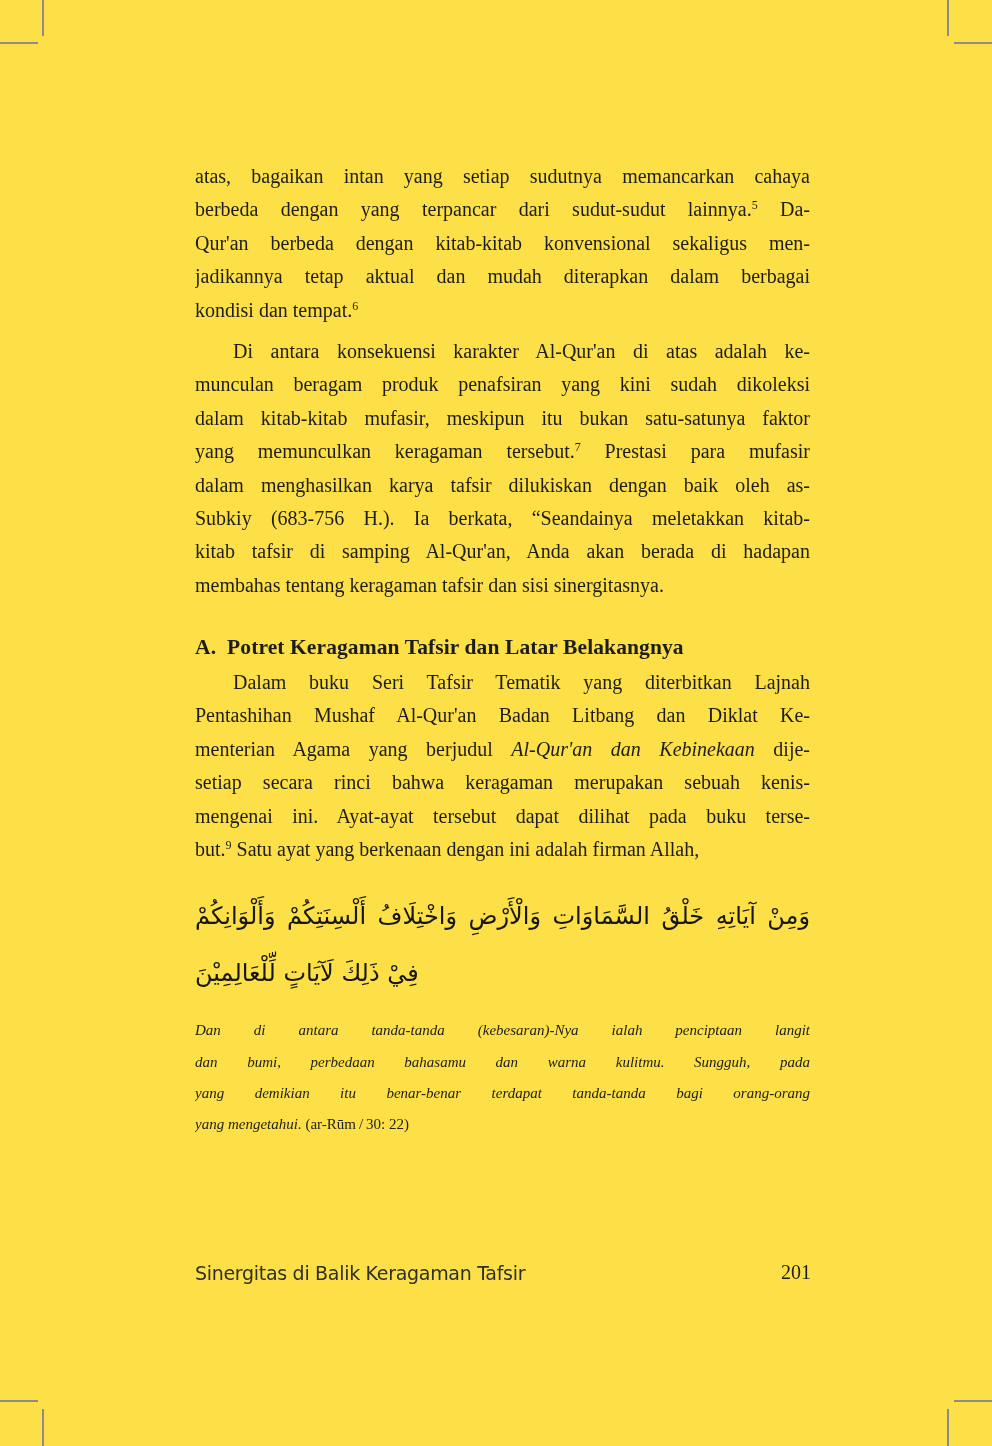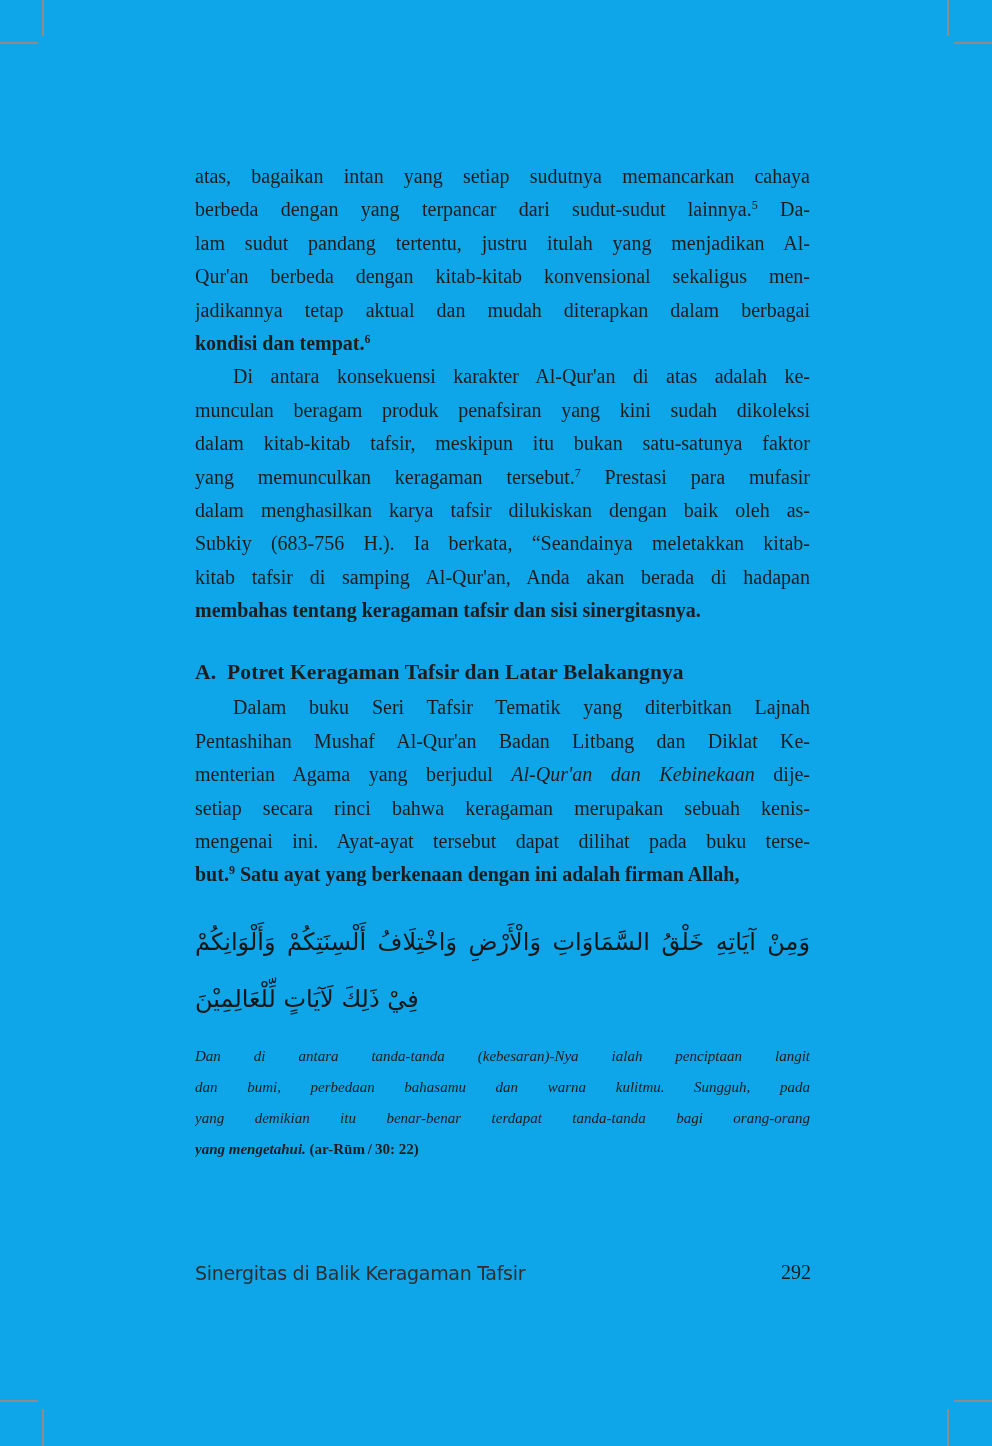--- a/index.html
+++ b/index.html
@@ -1,41 +1,41 @@
 <!DOCTYPE html>
 <html><head>
 <meta charset="utf-8">
 <style>
   html,body { margin:0; padding:0; background:#ffffff; }
   .page {
-    position:relative; width:992px; height:1446px; background:#0ea5e9;
+    position:relative; width:992px; height:1446px; background:#fde047;
     font-family:"Liberation Serif", serif; color:#1d1d1d; overflow:hidden;
   }
   .crop { position:absolute; background:#8c8c8c; }
   .crop.tl-v { left:42px;  top:0;      width:2px;  height:36px; }
   .crop.tl-h { left:0;     top:42px;   width:38px; height:2px;  }
   .crop.tr-v { left:947px; top:0;      width:2px;  height:36px; }
   .crop.tr-h { left:954px; top:42px;   width:38px; height:2px;  }
   .crop.bl-h { left:0;     top:1400px; width:38px; height:2px;  }
   .crop.bl-v { left:42px;  top:1409px; width:2px;  height:37px; }
   .crop.br-h { left:954px; top:1400px; width:38px; height:2px;  }
   .crop.br-v { left:947px; top:1409px; width:2px;  height:37px; }
 
   .content { position:absolute; left:195px; top:160px; width:615px; }
 
   .para { font-size:20px; }
   .line {
     line-height:33.4px; height:33.4px; overflow:hidden;
     text-align:justify; text-align-last:justify;
   }
-  .line.last   { text-align-last:left;font-weight:bold; }
+  .line.last   { text-align-last:left; }
   .line.indent { text-indent:38px; }
   sup { font-size:12px; line-height:0; vertical-align:7px; }
 
-  .p2 { margin-top:0; }
+  .p2 { margin-top:8px; }
 
   .heading {
     margin:26px 0 0 0; font-size:21.5px; font-weight:bold;
     line-height:38px; height:38px; letter-spacing:0.1px;
   }
 
   .arabic {
     margin-top:22px; direction:rtl;
     font-family:"DejaVu Sans", sans-serif; color:#161616;
   }
@@ -72,30 +72,29 @@
   <div class="crop bl-h"></div>
   <div class="crop bl-v"></div>
   <div class="crop br-h"></div>
   <div class="crop br-v"></div>
 
   <div class="content">
 
     <div class="para">
         <div class="line"><span>atas, bagaikan intan yang setiap sudutnya memancarkan cahaya</span></div>
         <div class="line"><span>berbeda dengan yang terpancar dari sudut-sudut lainnya.</span><sup>5</sup><span> Da-</span></div>
-        <div class="line"><span>lam sudut pandang tertentu, justru itulah yang menjadikan Al-</span></div>
         <div class="line"><span>Qur'an berbeda dengan kitab-kitab konvensional sekaligus men-</span></div>
         <div class="line"><span>jadikannya tetap aktual dan mudah diterapkan dalam berbagai</span></div>
         <div class="line last"><span>kondisi dan tempat.</span><sup>6</sup></div>
       </div>
 
     <div class="para p2">
         <div class="line indent"><span>Di antara konsekuensi karakter Al-Qur'an di atas adalah ke-</span></div>
         <div class="line"><span>munculan beragam produk penafsiran yang kini sudah dikoleksi</span></div>
-        <div class="line"><span>dalam kitab-kitab tafsir, meskipun itu bukan satu-satunya faktor</span></div>
+        <div class="line"><span>dalam kitab-kitab mufasir, meskipun itu bukan satu-satunya faktor</span></div>
         <div class="line"><span>yang memunculkan keragaman tersebut.</span><sup>7</sup><span> Prestasi para mufasir</span></div>
         <div class="line"><span>dalam menghasilkan karya tafsir dilukiskan dengan baik oleh as-</span></div>
         <div class="line"><span>Subkiy (683-756 H.). Ia berkata, “Seandainya meletakkan kitab-</span></div>
         <div class="line"><span>kitab tafsir di samping Al-Qur'an, Anda akan berada di hadapan</span></div>
         <div class="line last"><span>membahas tentang keragaman tafsir dan sisi sinergitasnya.</span></div>
       </div>
 
     <h2 class="heading">A.&nbsp; Potret Keragaman Tafsir dan Latar Belakangnya</h2>
 
     <div class="para">
@@ -116,16 +115,16 @@
         <div class="line"><span>Dan di antara tanda-tanda (kebesaran)-Nya ialah penciptaan langit</span></div>
         <div class="line"><span>dan bumi, perbedaan bahasamu dan warna kulitmu. Sungguh, pada</span></div>
         <div class="line"><span>yang demikian itu benar-benar terdapat tanda-tanda bagi orang-orang</span></div>
         <div class="line last"><span>yang mengetahui. </span><span class="rm">(ar-Rūm / 30: 22)</span></div>
       </div>
 
   </div>
 
   <div class="footer">
     <span class="footer-title">Sinergitas di Balik Keragaman Tafsir</span>
-    <span class="footer-page">292</span>
+    <span class="footer-page">201</span>
   </div>
 
 </div>
 
 </body></html>

